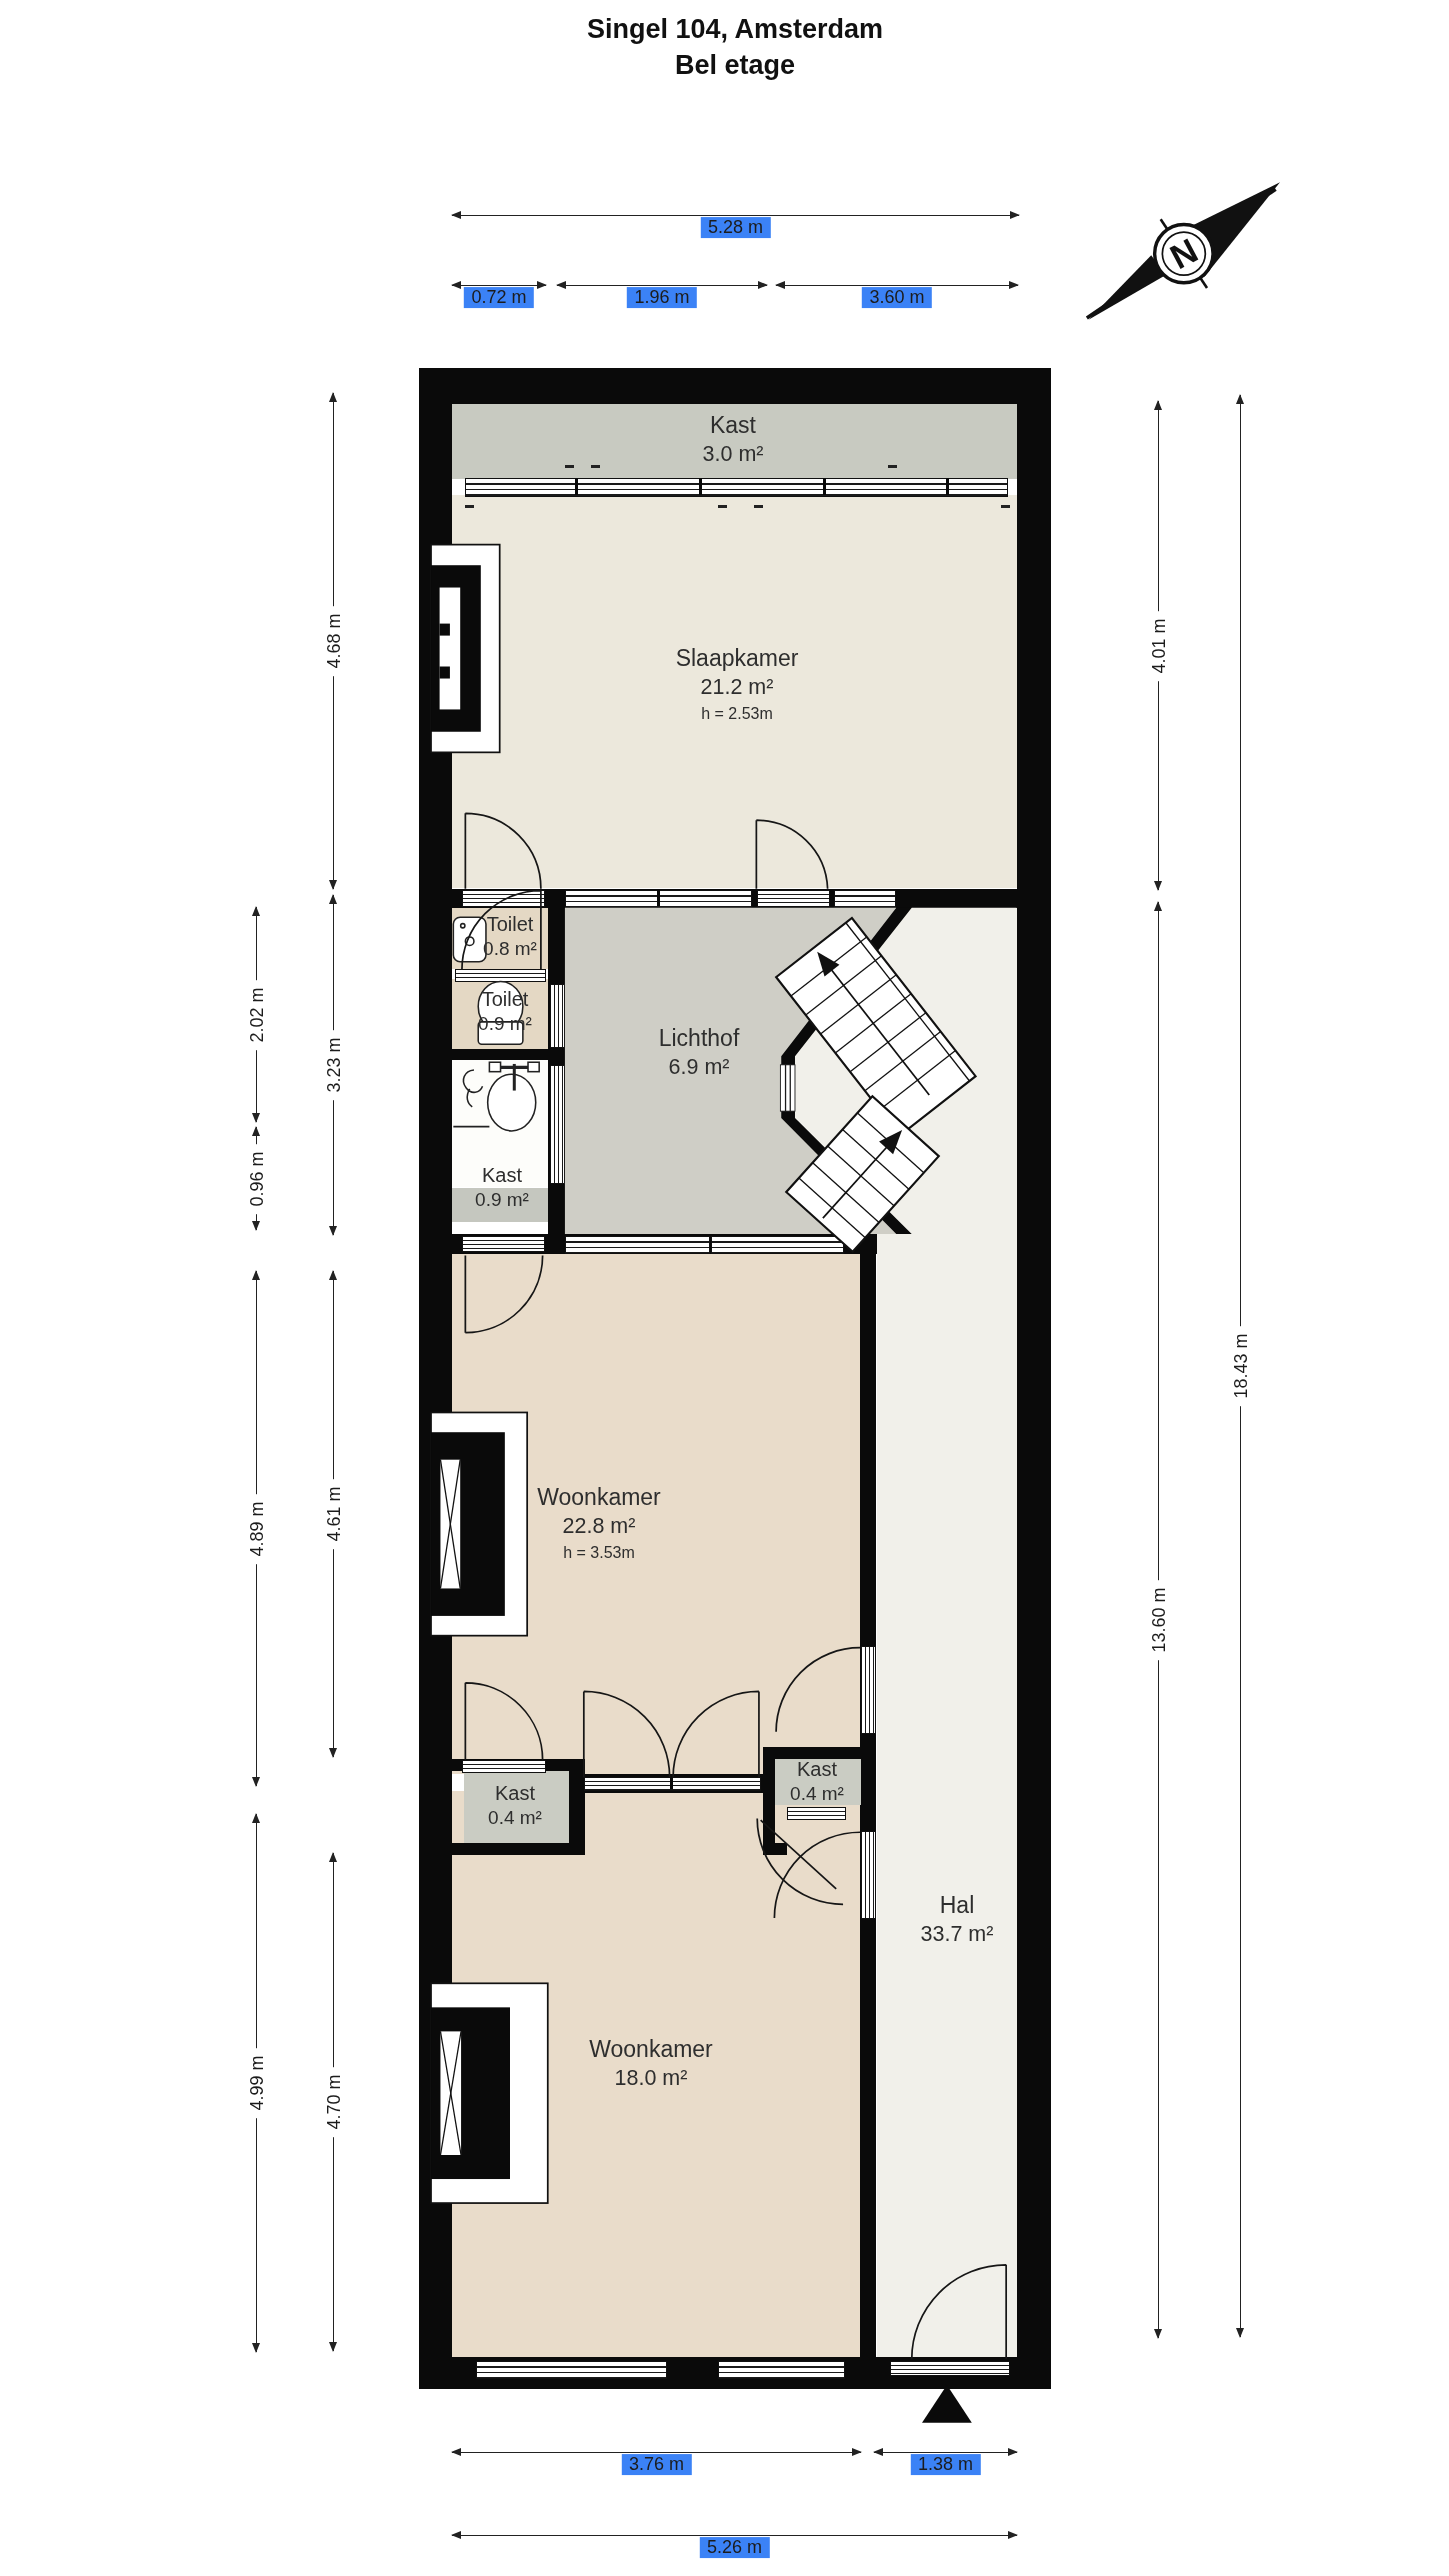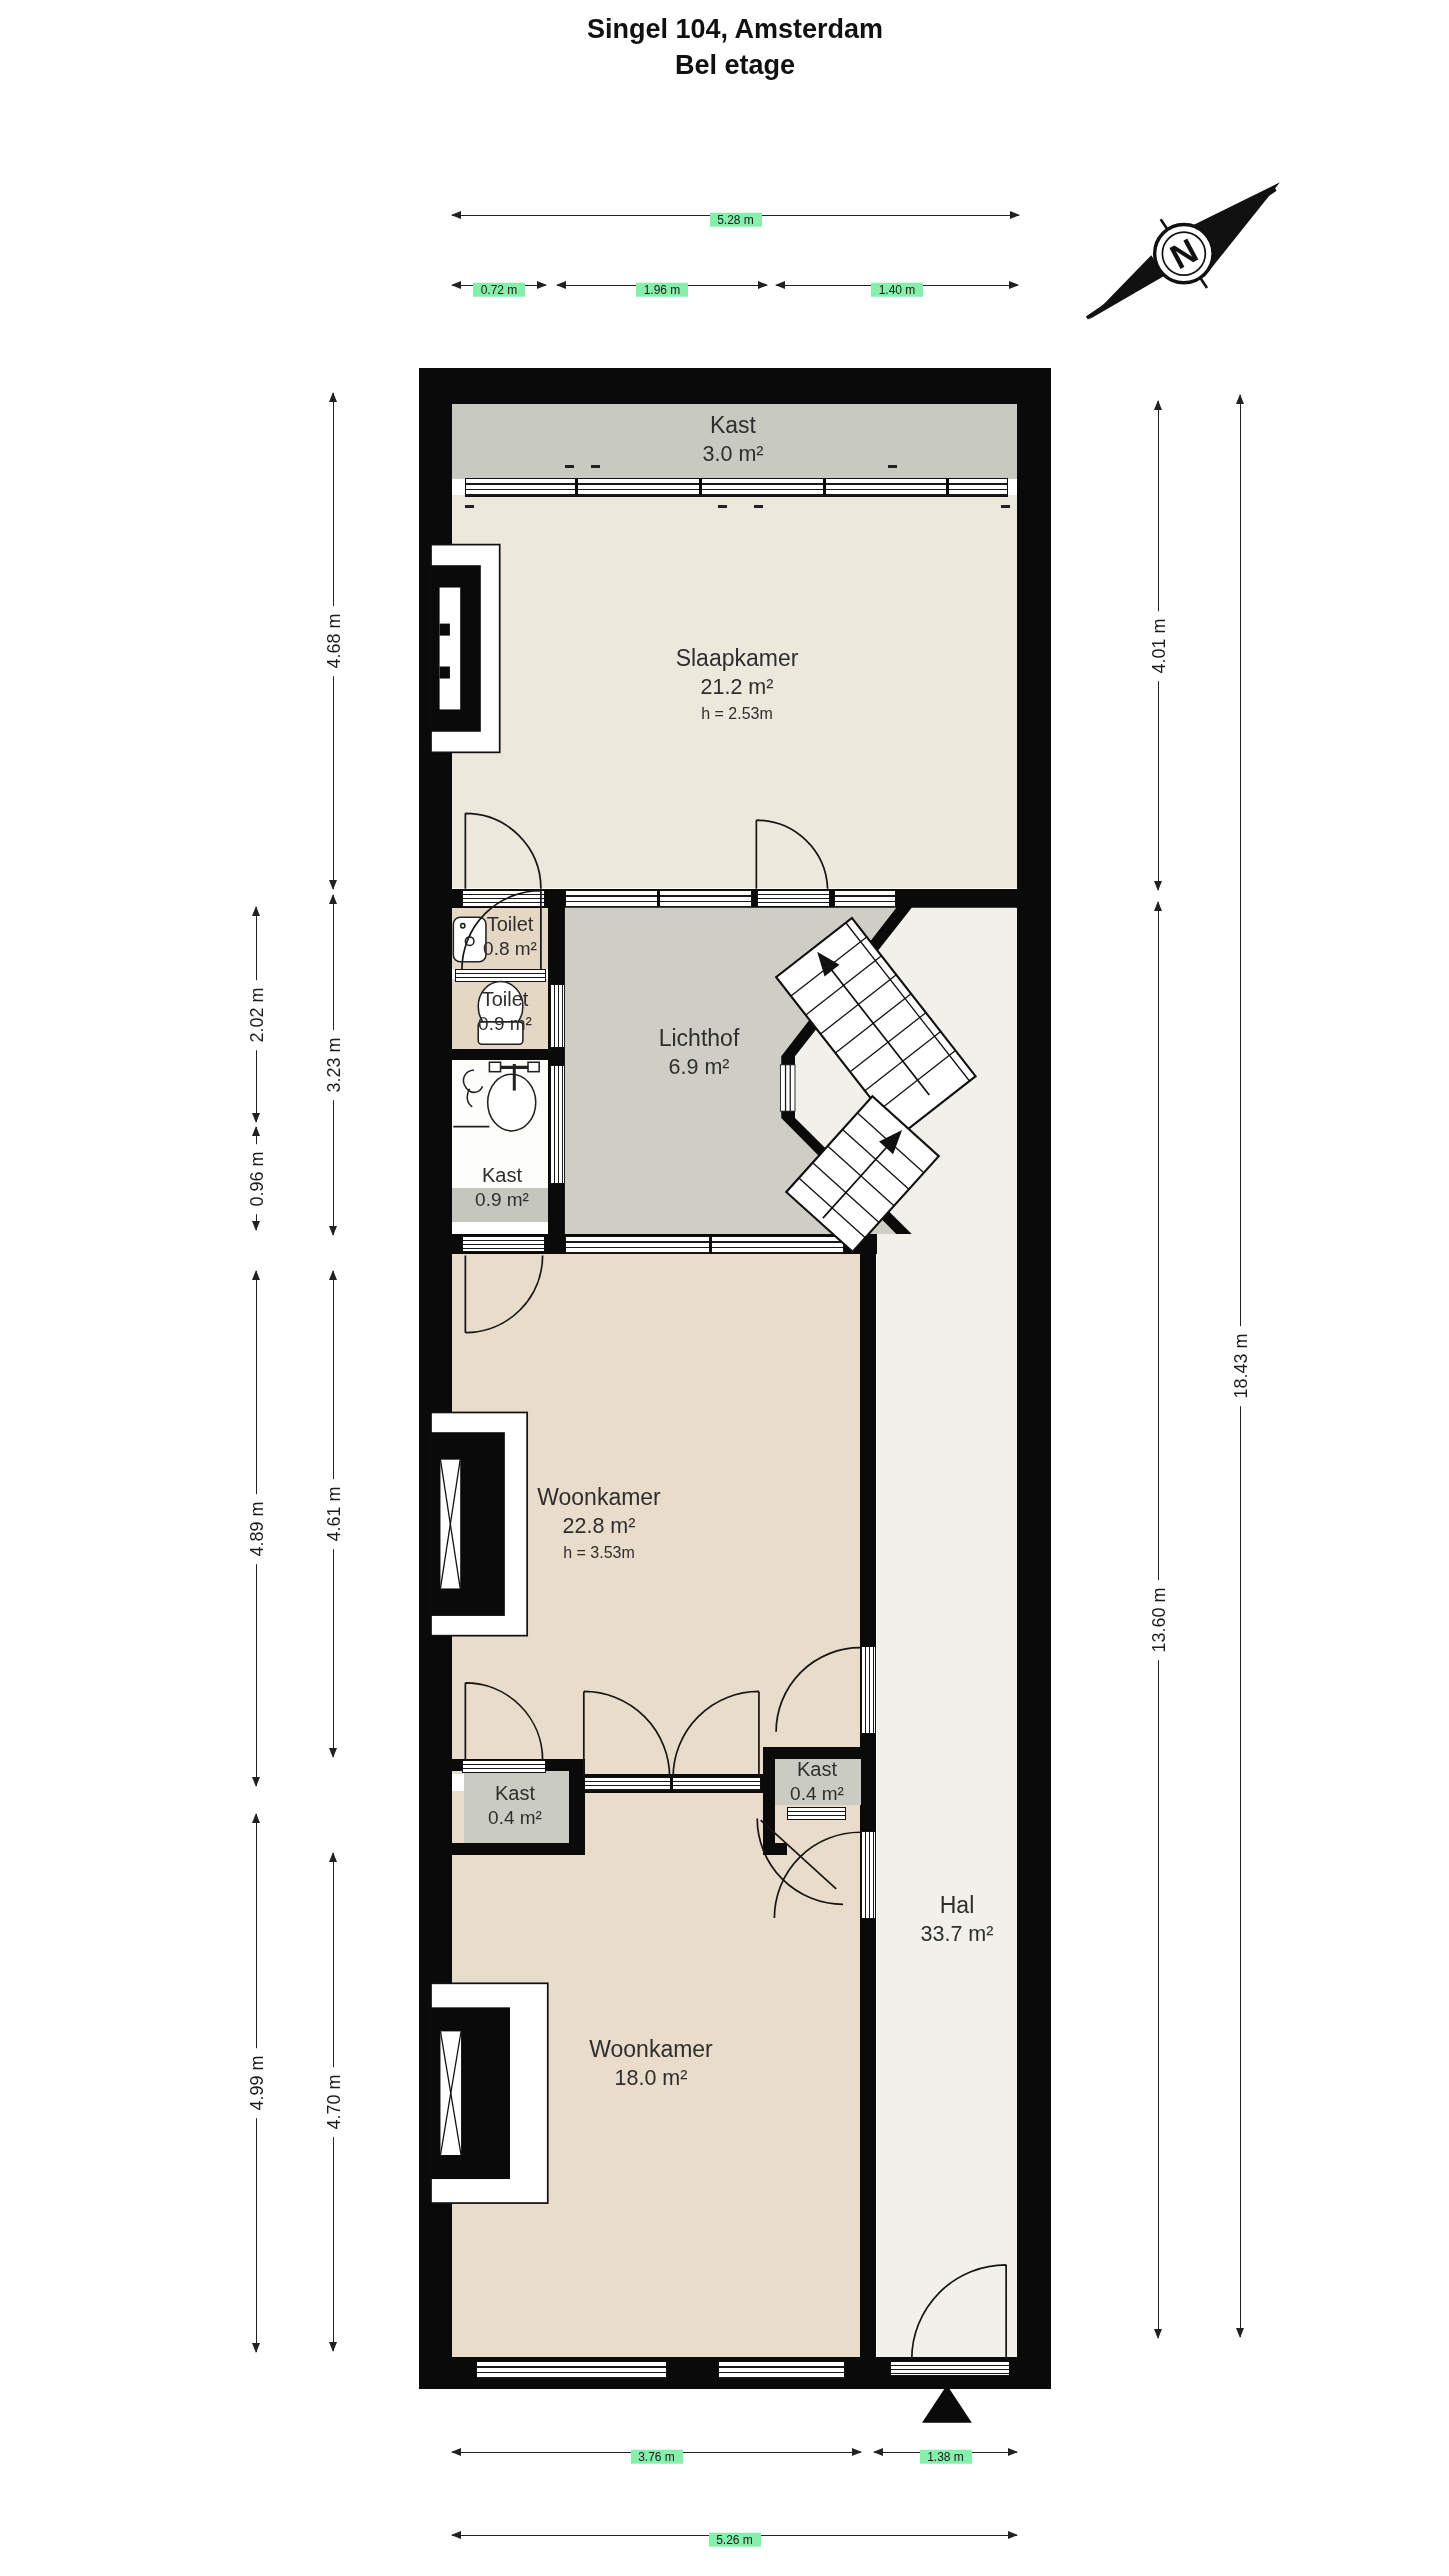--- a/index.html
+++ b/index.html
@@ -26,22 +26,22 @@
   .rlabel.sm{font-size:20px;}
   .rlabel.sm .area{font-size:19px;}
   
   .dimh{position:absolute;height:0;border-top:1.5px solid #222;}
   .dimv{position:absolute;width:0;border-left:1.5px solid #222;}
   .dimh i,.dimv i{position:absolute;width:0;height:0;}
   .dimh .al{left:-0.9px;top:-5.2px;border:4.3px solid transparent;border-left:0;border-right:10.3px solid #222;}
   .dimh .ar{right:-0.9px;top:-5.2px;border:4.3px solid transparent;border-right:0;border-left:10.3px solid #222;}
   .dimv .au{top:-0.9px;left:-5.2px;border:4.3px solid transparent;border-top:0;border-bottom:10.3px solid #222;}
   .dimv .ad{bottom:-0.9px;left:-5.2px;border:4.3px solid transparent;border-bottom:0;border-top:10.3px solid #222;}
-  .dlab{position:absolute;left:50%;top:4px;transform:translate(-50%,-52%);background:#86efac;
-        padding:0 7.7px;font-size:12px;white-space:nowrap;color:#1c1c1c;}
+  .dlab{position:absolute;left:50%;top:12px;transform:translate(-50%,-52%);background:#3b82f6;
+        padding:0 7.7px;font-size:18px;white-space:nowrap;color:#1c1c1c;}
   .dlabv{position:absolute;left:0;top:50%;transform:translate(-50%,-50%) rotate(-90deg);background:#fff;
         padding:0 7.7px;font-size:18px;white-space:nowrap;color:#1c1c1c;}
   svg{position:absolute;left:0;top:0;pointer-events:none;}
 </style>
 </head>
 <body>
 
 <div class="canvas">
 
   <div class="title">
@@ -287,21 +287,21 @@
     <span class="dlab">0.72 m</span>
   </div>
   <div class="dimh" style="left:526px;top:285px;width:210px;">
     <i class="al"></i>
       <i class="ar"></i>
     <span class="dlab">1.96 m</span>
   </div>
   <div class="dimh" style="left:745px;top:285px;width:242px;">
     <i class="al"></i>
       <i class="ar"></i>
-    <span class="dlab">1.40 m</span>
+    <span class="dlab">3.60 m</span>
   </div>
 
   <div class="dimv" style="left:302px;top:393px;height:496px;">
     <i class="au"></i>
       <i class="ad"></i>
     <span class="dlabv">4.68 m</span>
   </div>
   <div class="dimv" style="left:302px;top:895px;height:340px;">
     <i class="au"></i>
       <i class="ad"></i>

